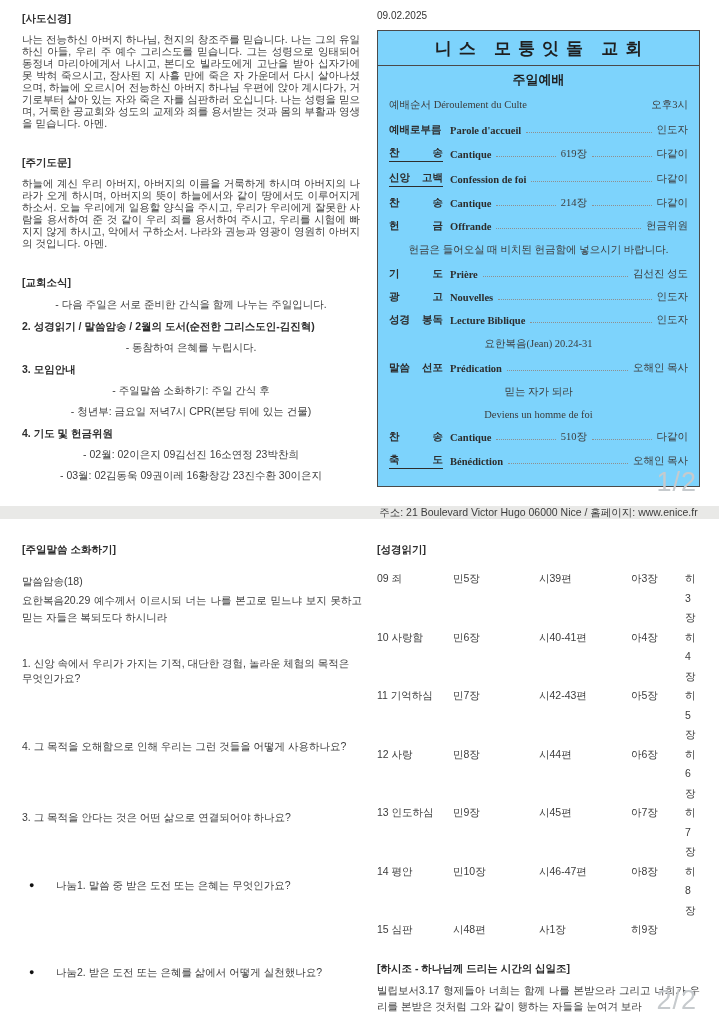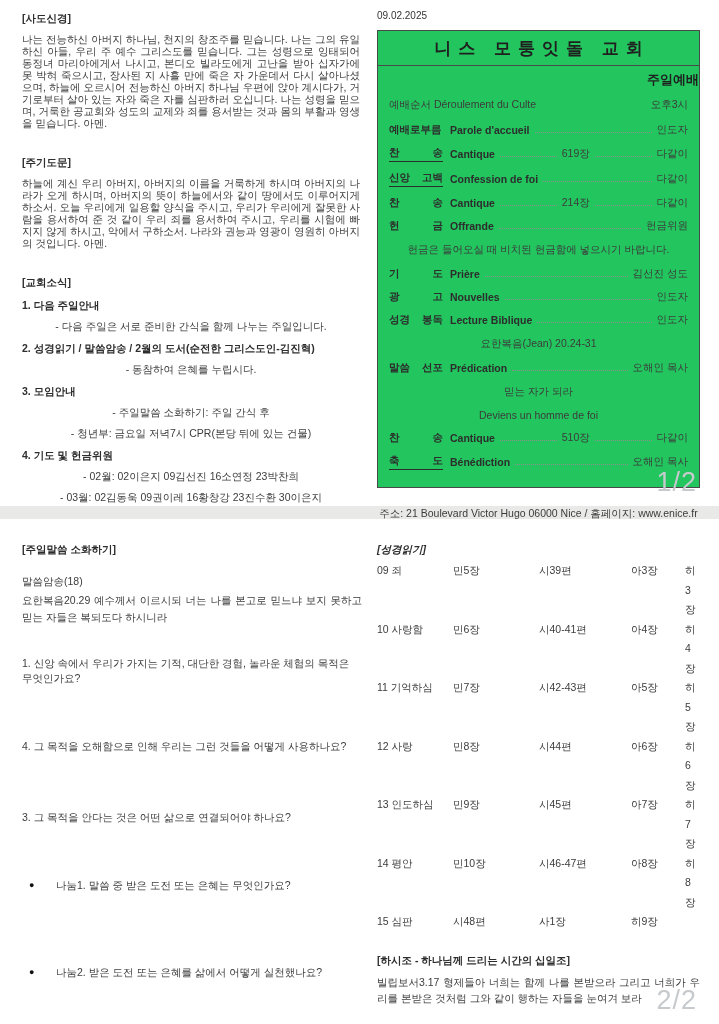--- a/index.html
+++ b/index.html
@@ -19,27 +19,27 @@
   .p1-left{position:absolute;left:22px;top:12px;width:338px;}
   .sec-title{font-weight:bold;font-size:10.5px;color:#2d2d2d;margin:0 0 7px 0;}
   .body-text{font-size:10.5px;line-height:12px;text-align:justify;margin:0;color:#3c3c3c;}
   .sec{margin-bottom:27px;}
   .news-head{font-weight:bold;font-size:10.5px;line-height:14px;margin-top:8px;color:#2d2d2d;}
   .news-sub{font-size:10.5px;line-height:14px;margin-top:7px;text-align:center;}
 
   
   .p1-right{position:absolute;left:377px;top:8px;width:323px;}
   .doc-date{text-align:left;font-size:10px;color:#333;margin:2px 2px 9px 0;}
-  .worship-box{border:1.5px solid #4a4a4a;background:#22c55e;}
+  .worship-box{border:1.5px solid #4a4a4a;background:#7dd3fc;font-family:Liberation Serif, serif;}
   .box-title{
     text-align:center;font-size:17px;font-weight:bold;color:#1f1f1f;
     letter-spacing:7px;text-indent:7px;padding:6px 0 5px;
     border-bottom:1.5px solid #4a4a4a;
   }
-  .box-subtitle{text-align:right;font-size:13px;font-weight:bold;color:#1f1f1f;padding:5px 0 0;}
+  .box-subtitle{text-align:center;font-size:13px;font-weight:bold;color:#1f1f1f;padding:5px 0 0;}
   .box-body{padding:2px 11px 8px;}
   .wo-header{display:flex;justify-content:space-between;font-size:10.5px;margin:7px 0 11px;gap:36px;}
   .worship-row{display:flex;align-items:center;margin:9px 0;font-size:10.5px;white-space:nowrap;}
   .wo-ko{display:inline-block;flex:none;width:54px;font-weight:bold;color:#2d2d2d;text-align-last:justify;margin-right:7px;}
   .wo-ko.u{border-bottom:1px solid #2d2d2d;padding-bottom:1px;}
   .wo-fr{flex:none;font-weight:bold;color:#2d2d2d;}
   .wo-leader{flex:1 1 auto;height:0;border-bottom:1.2px dotted #8f8f8f;margin:0 5px;position:relative;top:2px;}
   .wo-mid,.wo-right{flex:none;}
   .wo-note{text-align:center;font-size:10.5px;margin:10px 0;}
   .address{margin-top:16px;text-align:center;font-size:10.5px;line-height:18px;}
@@ -53,21 +53,21 @@
   .question{font-size:10.5px;line-height:15px;}
   .q1{margin-top:30px;}
   .q2{margin-top:53px;}
   .q3{margin-top:56px;}
   .share-row{display:flex;align-items:flex-start;}
   .share1{margin-top:53px;}
   .share2{margin-top:72px;}
   .bullet{flex:none;width:27px;padding-left:7px;font-size:9px;line-height:15px;color:#111;}
   .share-text{font-size:10.5px;line-height:15px;}
 
-  .br-title{margin-bottom:4px;font-style:italic;}
+  .br-title{margin-bottom:12px;}
   .br-row{display:grid;grid-template-columns:76px 86px 92px 54px auto;font-size:10.5px;line-height:19.5px;}
   .tt-title{margin-top:22px;margin-bottom:0;}
   .tt-verse{font-size:10.5px;line-height:16px;text-align:justify;margin-top:6px;}
 </style>
 </head>
 <body>
 
 <div>
 
   <section class="page page1">
@@ -80,21 +80,20 @@
 
       <div class="sec">
         <div class="sec-title">[주기도문]</div>
         <p class="body-text">하늘에 계신 우리 아버지, 아버지의 이름을 거룩하게 하시며 아버지의 나라가 오게 하시며, 아버지의 뜻이 하늘에서와 같이 땅에서도 이루어지게 하소서. 오늘 우리에게 일용할 양식을 주시고, 우리가 우리에게 잘못한 사람을 용서하여 준 것 같이 우리 죄를 용서하여 주시고, 우리를 시험에 빠지지 않게 하시고, 악에서 구하소서. 나라와 권능과 영광이 영원히 아버지의 것입니다. 아멘.</p>
       </div>
 
       <div class="sec">
         <div class="sec-title">[교회소식]</div>
 
         <div>
-          <div class="news-head">1. 다음 주일안내</div>
           <div class="news-sub">- 다음 주일은 서로 준비한 간식을 함께 나누는 주일입니다.</div>
         </div>
         <div>
           <div class="news-head">2. 성경읽기 / 말씀암송 / 2월의 도서(순전한 그리스도인-김진혁)</div>
           <div class="news-sub">- 동참하여 은혜를 누립시다.</div>
         </div>
         <div>
           <div class="news-head">3. 모임안내</div>
           <div class="news-sub">- 주일말씀 소화하기: 주일 간식 후</div>
           <div class="news-sub">- 청년부: 금요일 저녁7시 CPR(본당 뒤에 있는 건물)</div>

